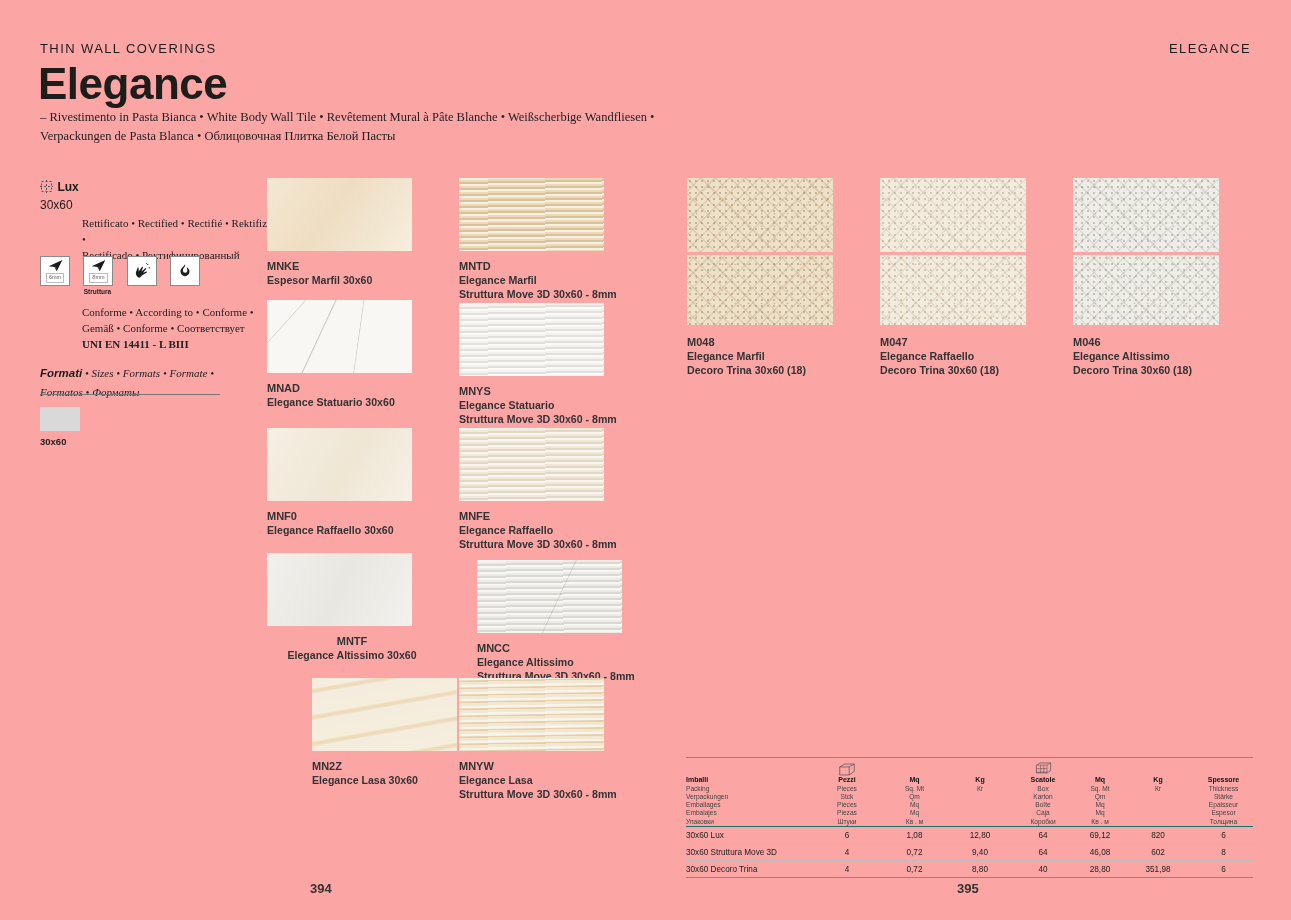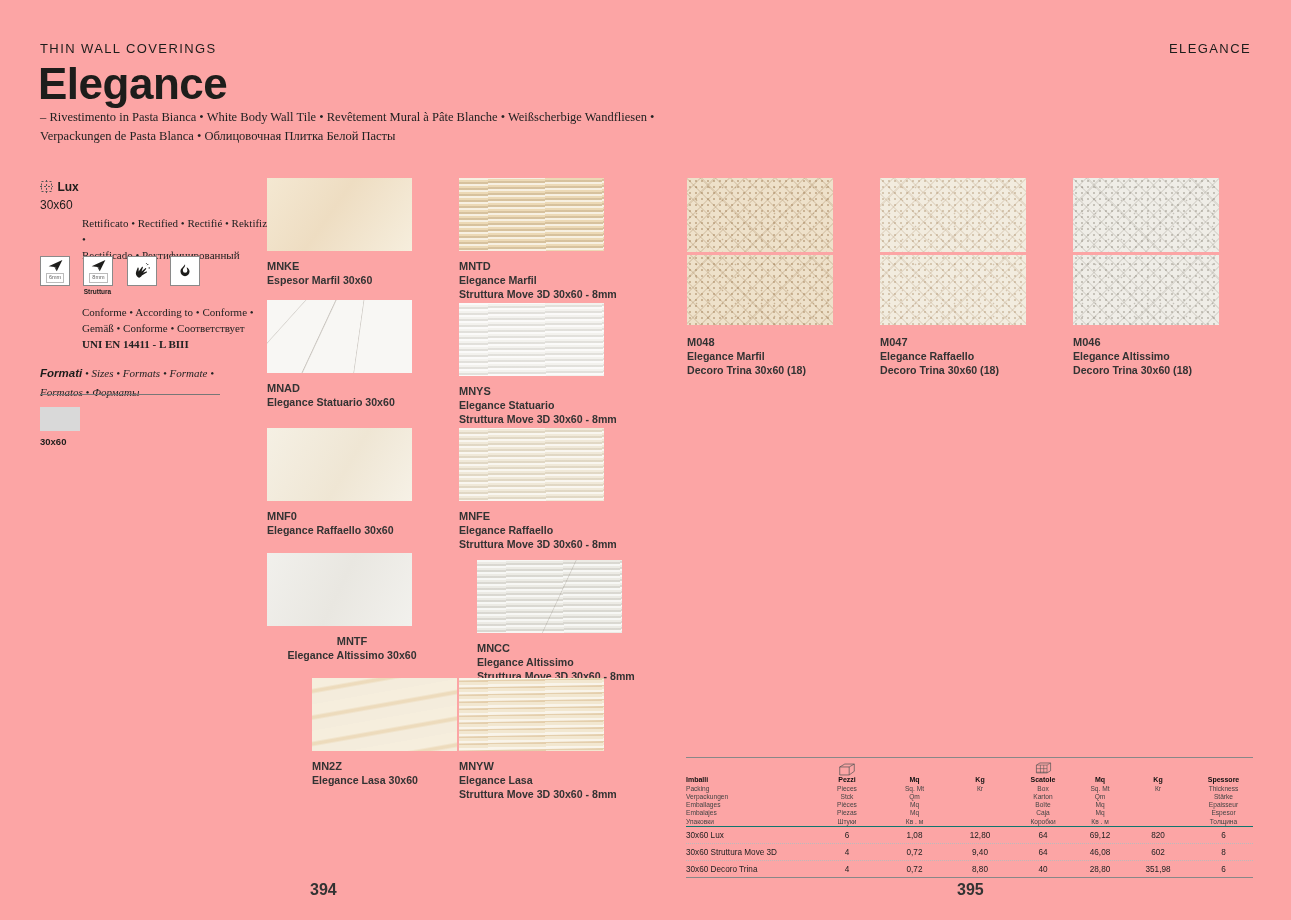--- a/index.html
+++ b/index.html
@@ -76,21 +76,21 @@
   .hicon{height:16px;display:flex;align-items:flex-end;justify-content:center;}
   .th:first-child .hicon{justify-content:flex-start;}
   .th strong{display:block;font-size:7px;font-weight:700;color:#111;line-height:1.25;}
   .th span{display:block;font-size:6.6px;color:#444;line-height:1.25;}
   .trow{border-top:1px dotted #bbb;}
   .trow.first{border-top:1px solid #0f766e;}
   .trow > div{font-size:8.2px;color:#222;text-align:center;padding:4px 0 3px 0;}
   .trow > div:first-child{text-align:left;}
   .tbot{border-top:1px solid #888;}
 
-  .pageno{font-size:16px;font-weight:700;color:#333;}
+  .pageno{font-size:13px;font-weight:700;color:#333;}
 </style>
 </head>
 <body>
 
 <div id="page">
 
   <div class="abs kicker" style="left:40px;top:41px;">THIN WALL COVERINGS</div>
   <div class="abs kicker" style="right:40px;top:41px;">ELEGANCE</div>
   <div class="abs title" style="left:38px;top:59px;">Elegance</div>
   <div class="abs subtitle serif pre" style="left:40px;top:108px;">– Rivestimento in Pasta Bianca  •  White Body Wall Tile  •  Revêtement Mural à Pâte Blanche  •  Weißscherbige Wandfliesen  •

